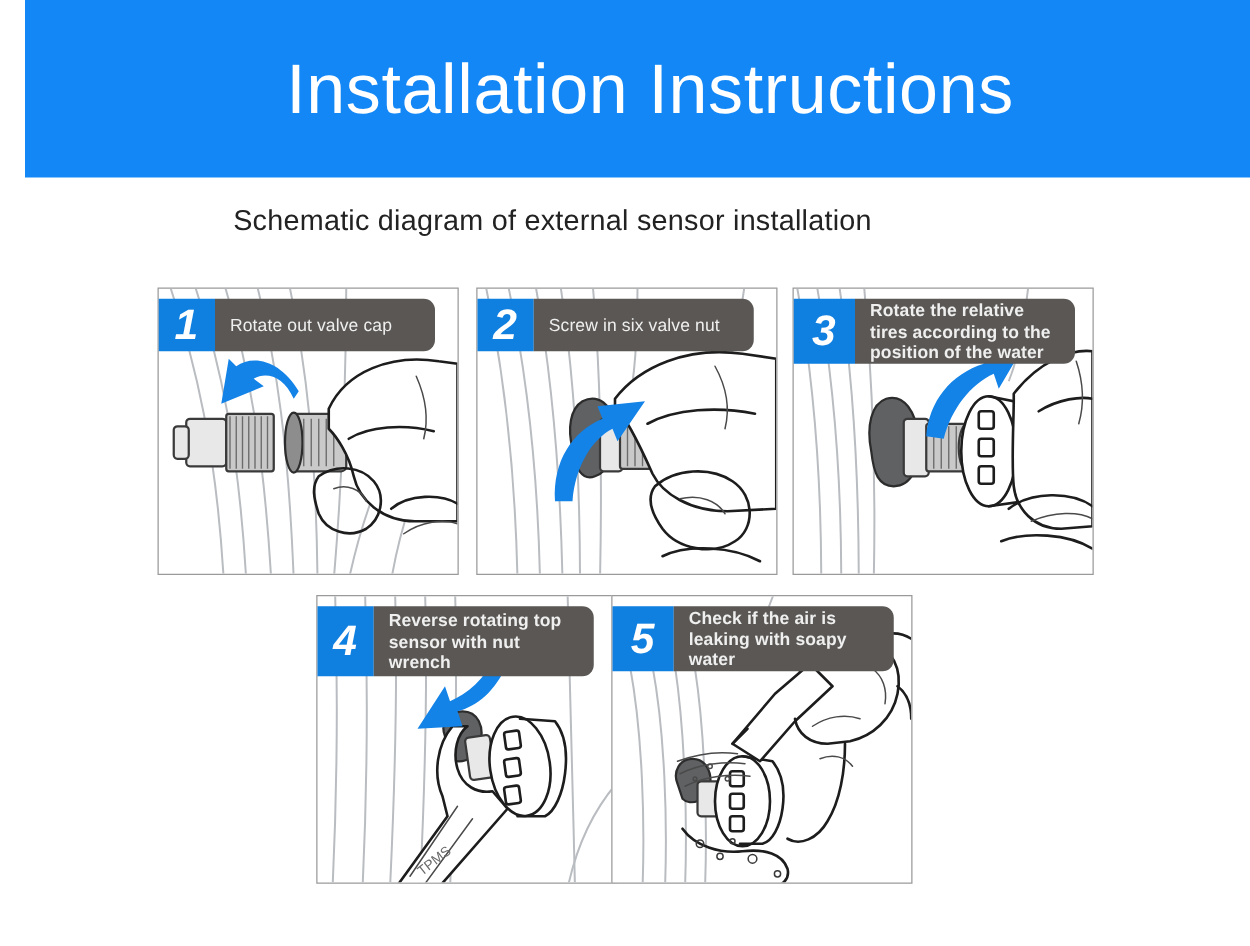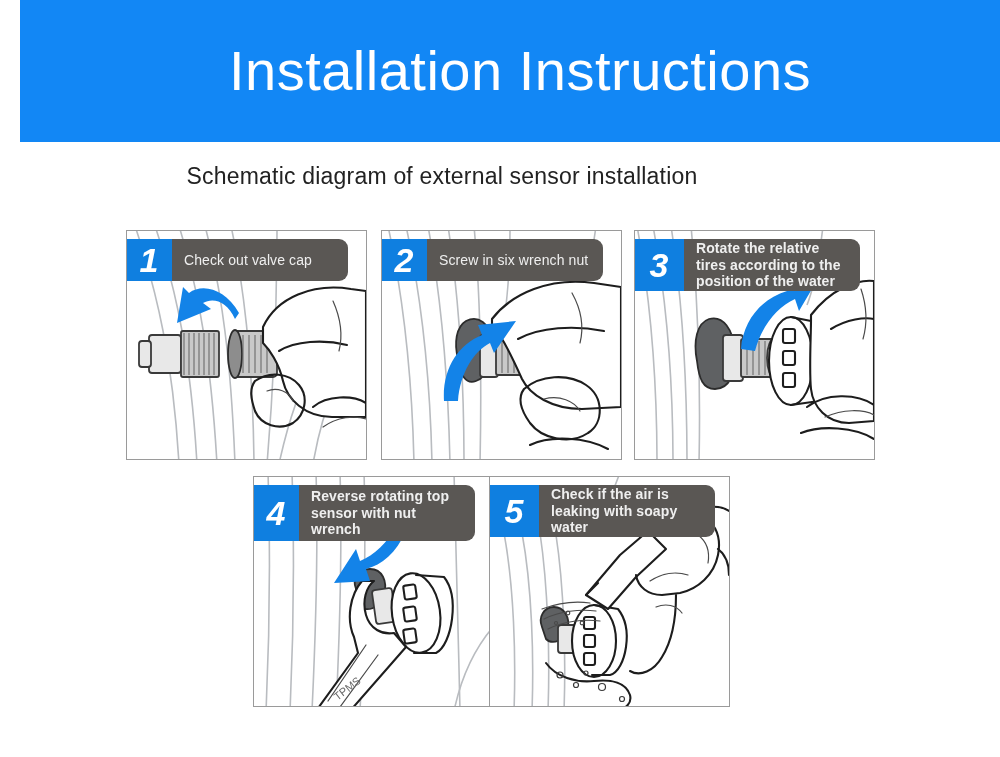--- a/index.html
+++ b/index.html
@@ -176,21 +176,21 @@
     <path class="ink-thin" d="M140 160 C 150 156, 162 160, 166 170"></path>
     <path class="ink" d="M186 176 C 200 164, 226 164, 239 172"></path>
     <path class="ink-thin" d="M196 196 C 210 186, 228 184, 239 188"></path>
 
     <g class="arrow-blue">
       <path d="M112 82 C 98 58, 76 52, 62 62 L 56 56 L 50 92 L 84 78 L 76 72 C 86 66, 100 70, 108 88 Z"></path>
     </g>
   </svg>
   <div class="panel-label">
     <div class="num-box">1</div>
-    <div class="label-text one-line">Check out valve cap</div>
+    <div class="label-text one-line">Rotate out valve cap</div>
   </div>
 </div>
 
 <div class="panel" id="panel-2">
   <svg class="panel-art" viewBox="0 0 239 228">
     <path class="rim" d="M6 -5 C 20 60, 30 140, 32 233"></path>
     <path class="rim" d="M24 -5 C 38 60, 48 140, 50 233"></path>
     <path class="rim" d="M46 -5 C 58 60, 66 140, 68 233"></path>
     <path class="rim" d="M66 -5 C 76 60, 82 140, 82 233"></path>
     <path class="rim" d="M92 -5 C 98 60, 100 140, 98 233"></path>
@@ -217,21 +217,21 @@
     <path class="ink" d="M142 158 C 158 144, 186 142, 204 154 C 222 166, 222 192, 206 202 C 188 214, 160 208, 148 192 C 138 178, 136 166, 142 158 Z"></path>
     <path class="ink-thin" d="M162 168 C 178 164, 192 170, 198 180"></path>
     <path class="ink" d="M148 214 C 168 204, 204 206, 226 218"></path>
 
     <g class="arrow-blue">
       <path d="M62 170 C 60 138, 76 114, 100 104 L 96 94 L 134 90 L 112 122 L 108 112 C 92 120, 78 142, 76 170 Z"></path>
     </g>
   </svg>
   <div class="panel-label">
     <div class="num-box">2</div>
-    <div class="label-text one-line">Screw in six wrench nut</div>
+    <div class="label-text one-line">Screw in six valve nut</div>
   </div>
 </div>
 
 <div class="panel" id="panel-3">
   <svg class="panel-art" viewBox="0 0 239 228">
     <path class="rim" d="M2 -5 C 14 60, 22 140, 22 233"></path>
     <path class="rim" d="M18 -5 C 30 60, 38 140, 38 233"></path>
     <path class="rim" d="M36 -5 C 46 60, 52 140, 52 233"></path>
     <path class="rim" d="M56 -5 C 62 60, 66 140, 64 233"></path>
     <path class="rim" d="M188 -5 C 184 30, 180 54, 172 74"></path>

